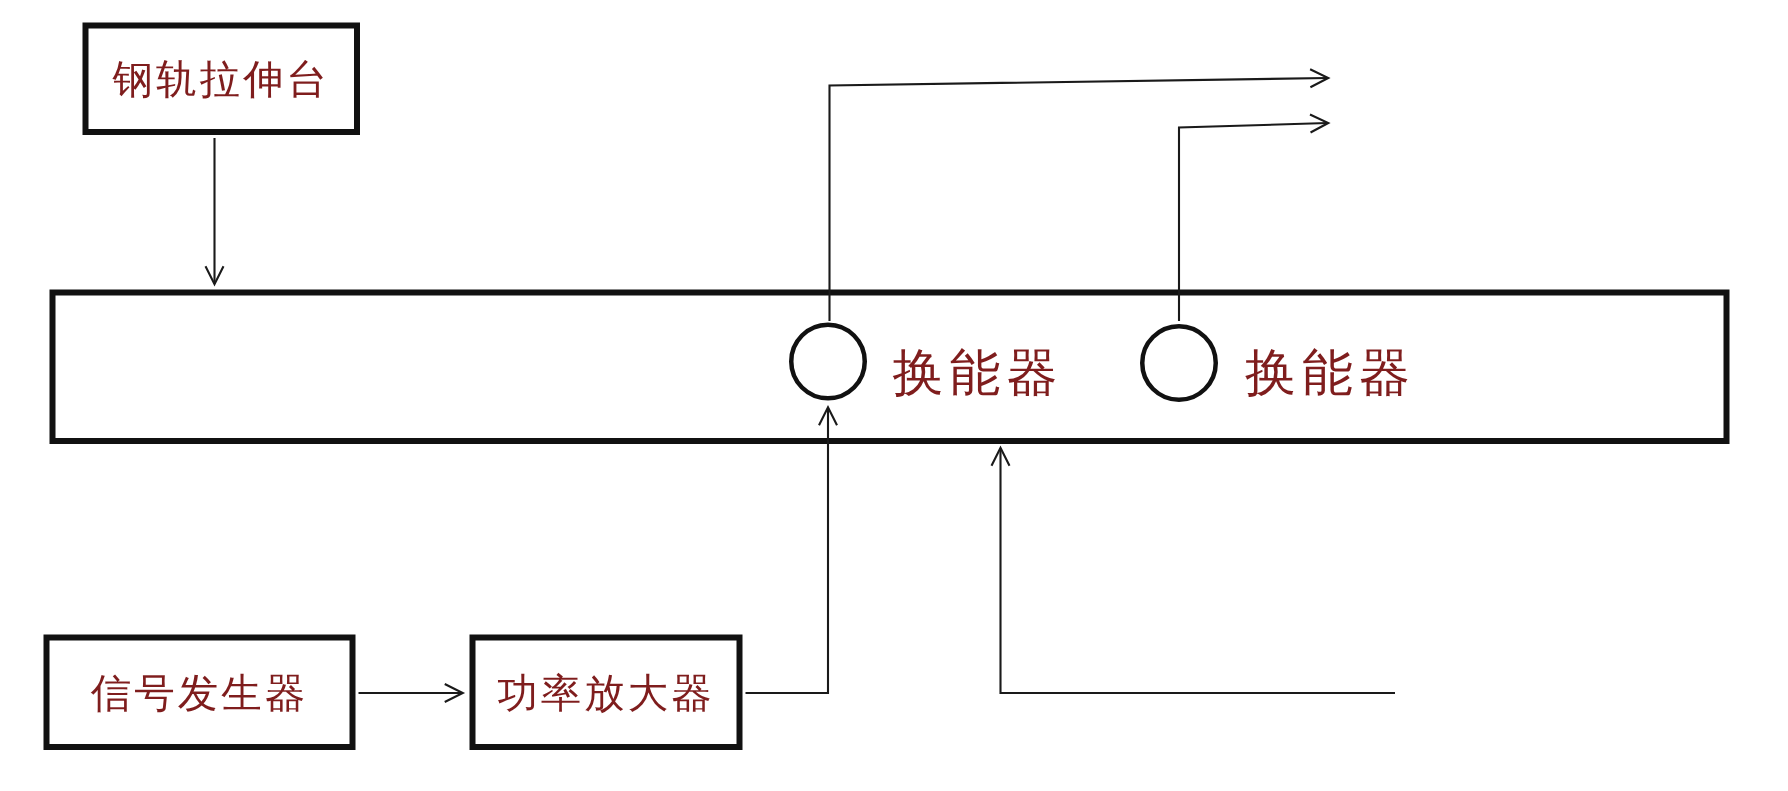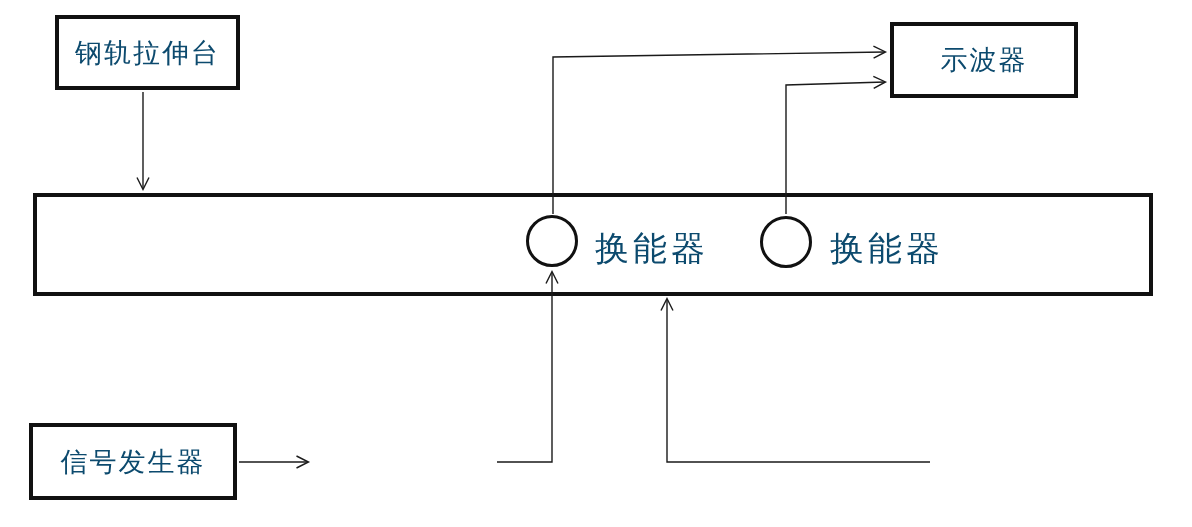--- a/index.html
+++ b/index.html
@@ -6,21 +6,21 @@
     margin: 0;
     padding: 0;
     background: #ffffff;
   }
   .diagram {
     position: relative;
     width: 1192px;
     height: 527px;
     background: #ffffff;
     font-family: "DejaVu Serif", "Liberation Serif", serif;
-    color: #0c4a6e;
+    color: #7f1d1d;
     overflow: hidden;
   }
   .connectors {
     position: absolute;
     left: 0;
     top: 0;
     width: 1192px;
     height: 527px;
     z-index: 2;
   }
@@ -90,28 +90,28 @@
     <polyline points="786,214 786,85 885,82" fill="none" stroke="#1a1a1a" stroke-width="1.4" marker-end="url(#arrow)"></polyline>
     <line x1="239" y1="462" x2="308" y2="462" stroke="#1a1a1a" stroke-width="1.4" marker-end="url(#arrow)"></line>
     <polyline points="497,462 552,462 552,272" fill="none" stroke="#1a1a1a" stroke-width="1.4" marker-end="url(#arrow)"></polyline>
     <polyline points="930,462 667,462 667,299" fill="none" stroke="#1a1a1a" stroke-width="1.4" marker-end="url(#arrow)"></polyline>
   </svg>
 
   <div class="node-box box-platform">
     <span>钢轨拉伸台</span>
   </div>
 
-  <div class="node-box box-oscilloscope">
-    <span>示波器</span>
-  </div>
 
   <div class="node-box box-signal-gen">
     <span>信号发生器</span>
   </div>
 
+  <div class="node-box box-power-amp">
+    <span>功率放大器</span>
+  </div>
 
 
   <div class="transducer-circle transducer-1-circle"></div>
   <span class="transducer-label transducer-1-label">换能器</span>
 
   <div class="transducer-circle transducer-2-circle"></div>
   <span class="transducer-label transducer-2-label">换能器</span>
 
 </div>
 

